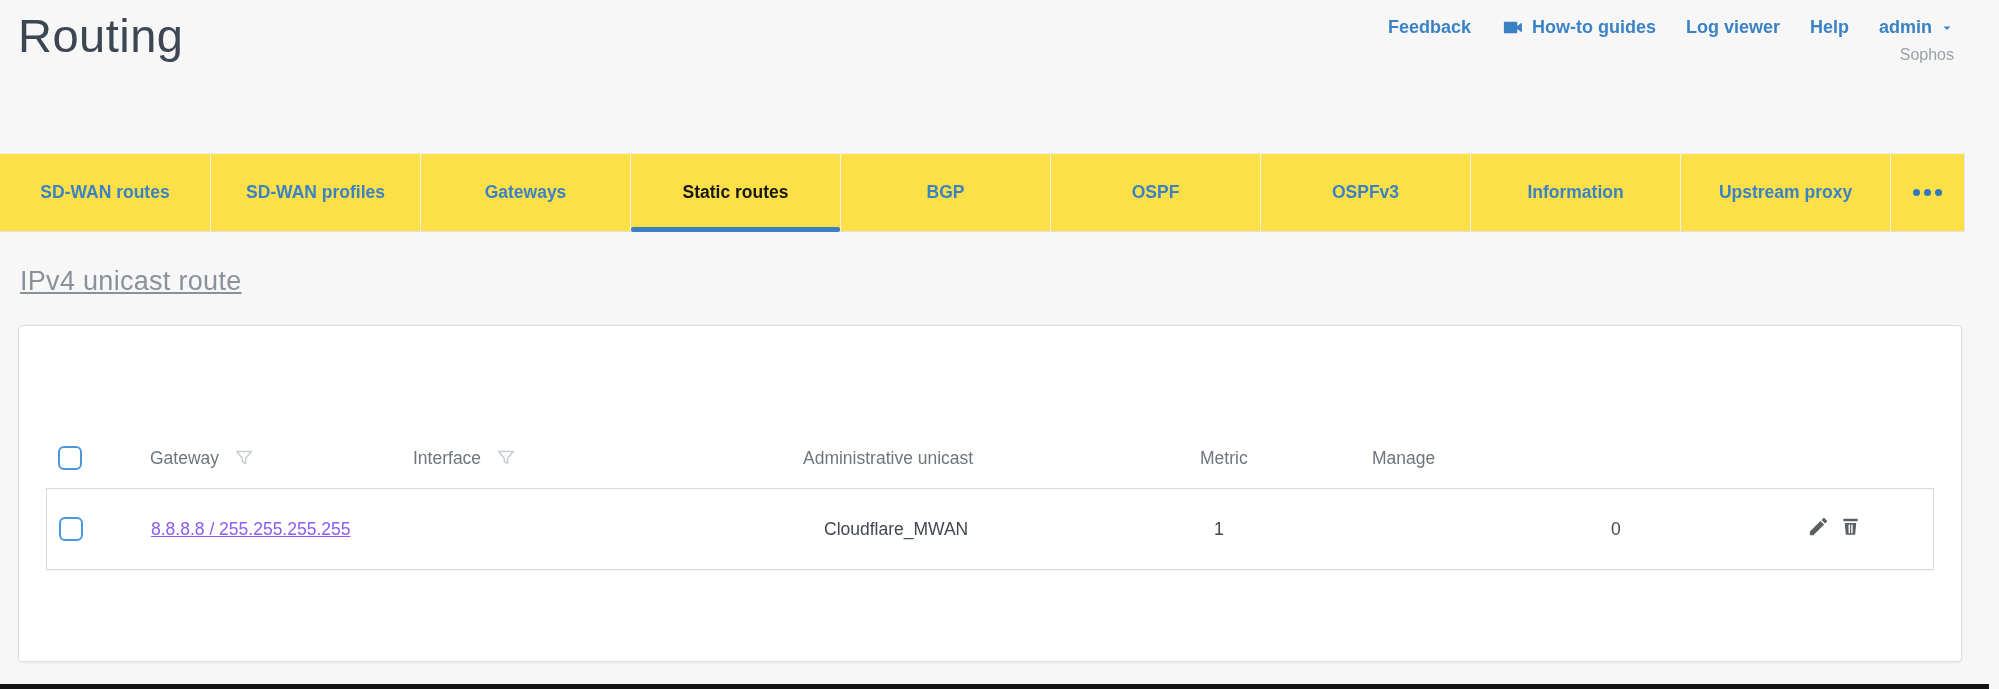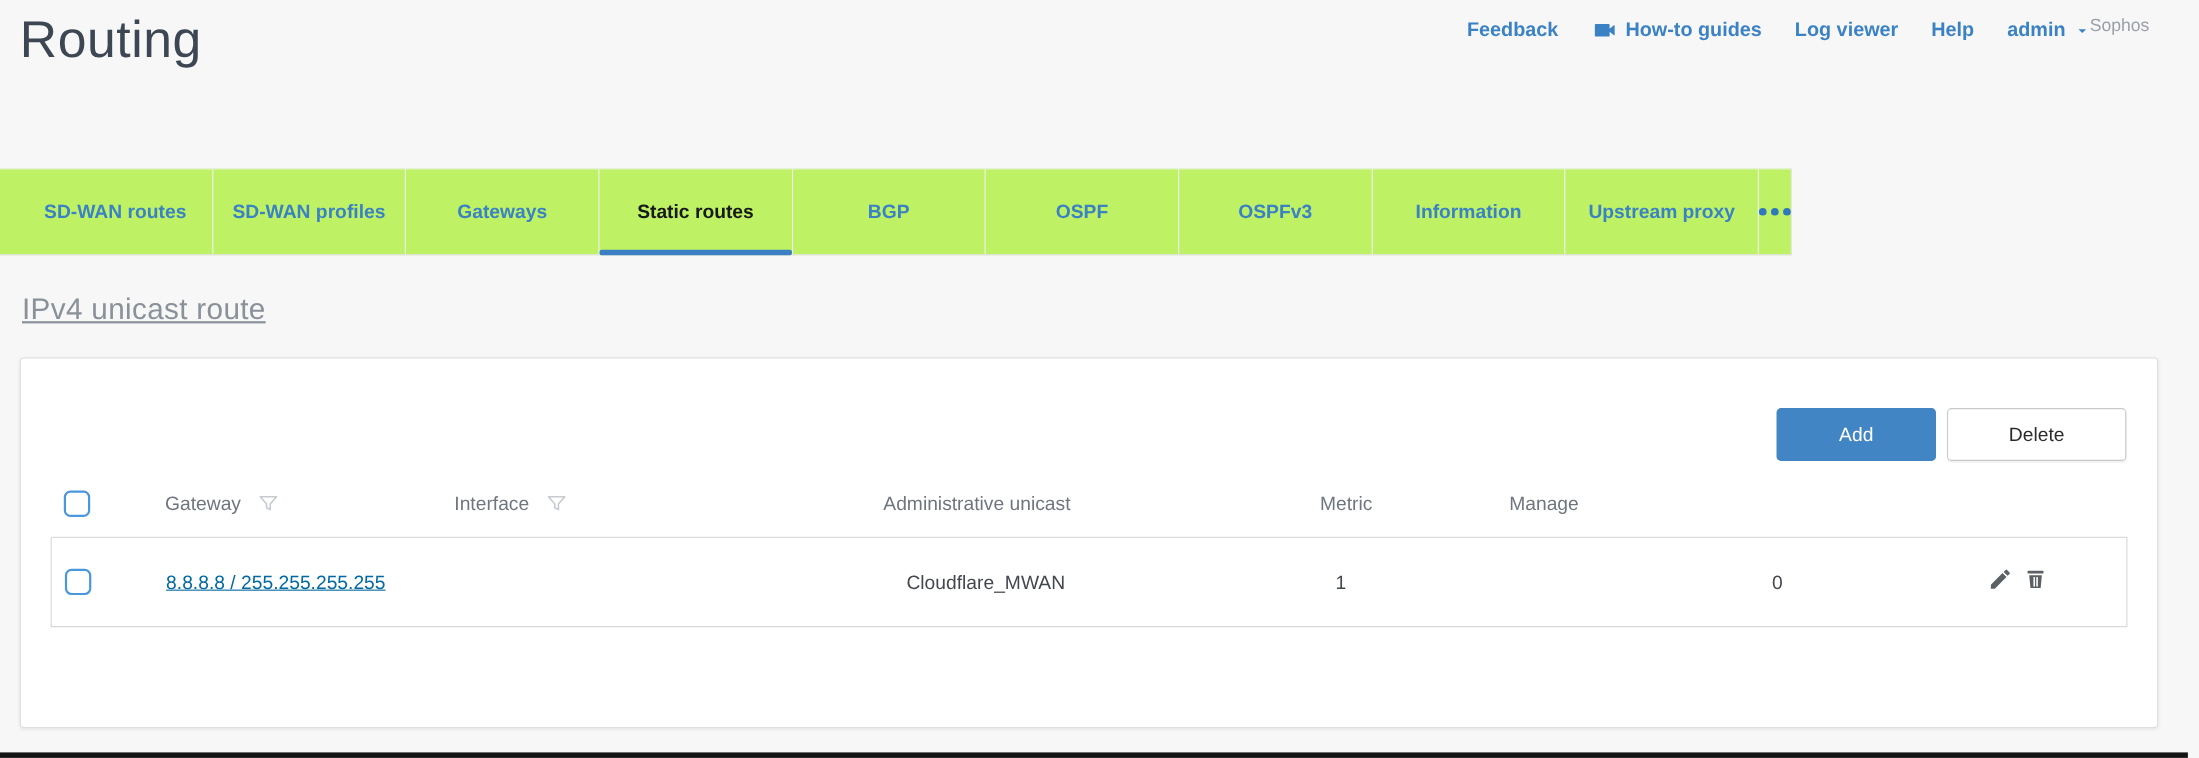--- a/index.html
+++ b/index.html
@@ -11,37 +11,37 @@
     overflow:hidden;
     color:#3d4752;
   }
 
   
   .header {
     display:flex; justify-content:space-between; align-items:flex-start;
     padding:8px 45px 0 18px; height:153px;
   }
   .page-title { font-size:47px; font-weight:400; color:#3c4753; letter-spacing:.5px; }
-  .topnav { display:flex; flex-direction:row; align-items:flex-start; }
+  .topnav { display:flex; flex-direction:column; align-items:flex-end; }
   .topnav-links { display:flex; align-items:center; gap:30px; margin-top:8px; }
   .topnav-link {
     color:#3b82c4; font-size:18px; font-weight:700; text-decoration:none;
     display:flex; align-items:center; gap:8px; cursor:pointer; white-space:nowrap;
   }
   .brand { color:#9aa0a6; font-size:16px; margin-top:7px; }
   .icon-videocam svg, .icon-caret svg { display:block; }
 
   
   .tabbar {
-    position:absolute; top:153px; left:0; width:1629px; height:79px;
-    background:#bef264;
+    position:absolute; top:153px; left:0; width:1965px; height:79px;
+    background:#fde047;
     border-top:1px solid #efeff0;
     border-bottom:1px solid #e2e2e4;
     border-right:1px solid #e7e7e9;
-    display:flex; align-items:stretch;padding-left:17px;
+    display:flex; align-items:stretch;
   }
   .tab {
     width:210px; display:flex; align-items:center; justify-content:center;
     font-size:17.5px; font-weight:700; color:#3b82c4;
     position:relative; cursor:pointer; border-left:1px solid #f0f0f2;
     white-space:nowrap;
   }
   .tab:first-child { border-left:none; }
   .tab.active { color:#17181a; }
   .tab.active::after {
@@ -96,21 +96,21 @@
   .c-if     { width:390px; }
   .c-ad     { width:397px; }
   .c-metric { width:172px; }
   .c-manage { flex:1; display:flex; align-items:center; gap:9px; padding-left:24px; }
   .hcell { display:flex; align-items:center; gap:14px; }
   .checkbox {
     width:24px; height:24px; border:2.5px solid #4a97dd; border-radius:6px;
     background:#fff; cursor:pointer;
   }
   .filter-btn { display:flex; align-items:center; cursor:pointer; }
-  .row-link { color:#0369a1; text-decoration:underline; cursor:pointer; }
+  .row-link { color:#8b5cf6; text-decoration:underline; cursor:pointer; }
   .icon-btn { display:flex; align-items:center; cursor:pointer; }
 
   
   .bottom-bar { position:absolute; bottom:0; left:0; width:1989px; height:5px; background:#141414; }
 </style>
 </head>
 <body>
 
 <div class="header">
   <div class="page-title">Routing</div>
@@ -179,24 +179,20 @@
     <span class="dot"></span>
     <span class="dot"></span>
     <span class="dot"></span>
   </div>
 </div>
 
 <div class="section-title">IPv4 unicast route</div>
 
 <div class="card">
 
-  <div class="toolbar">
-    <button class="btn btn-add">Add</button>
-    <button class="btn btn-delete">Delete</button>
-  </div>
 
   <div class="table">
 
     <div class="thead">
       <div class="c-check">
         <span class="checkbox"></span>
       </div>
       <div class="c-gw hcell">
         <span>Gateway</span>
         <span class="filter-btn">

